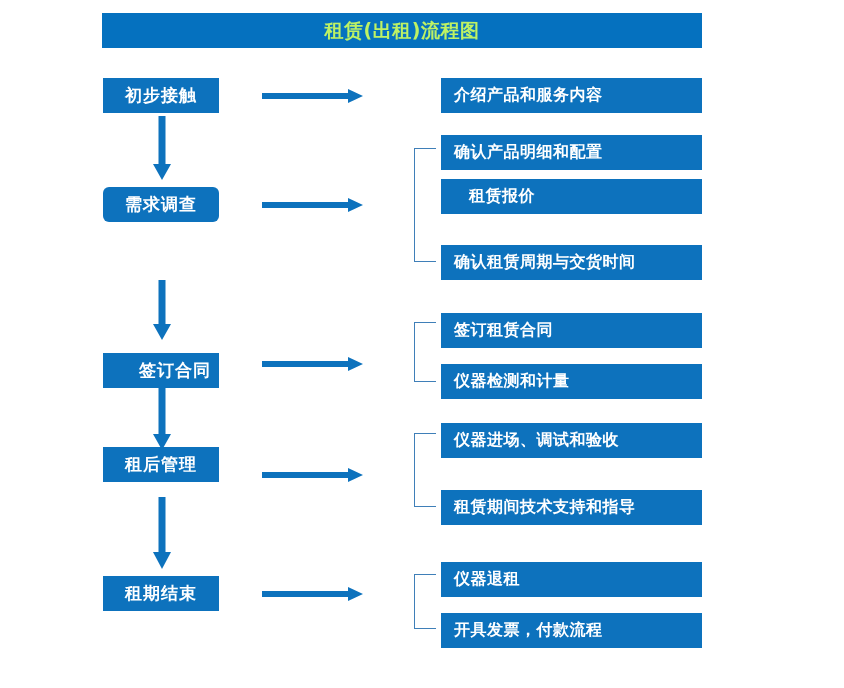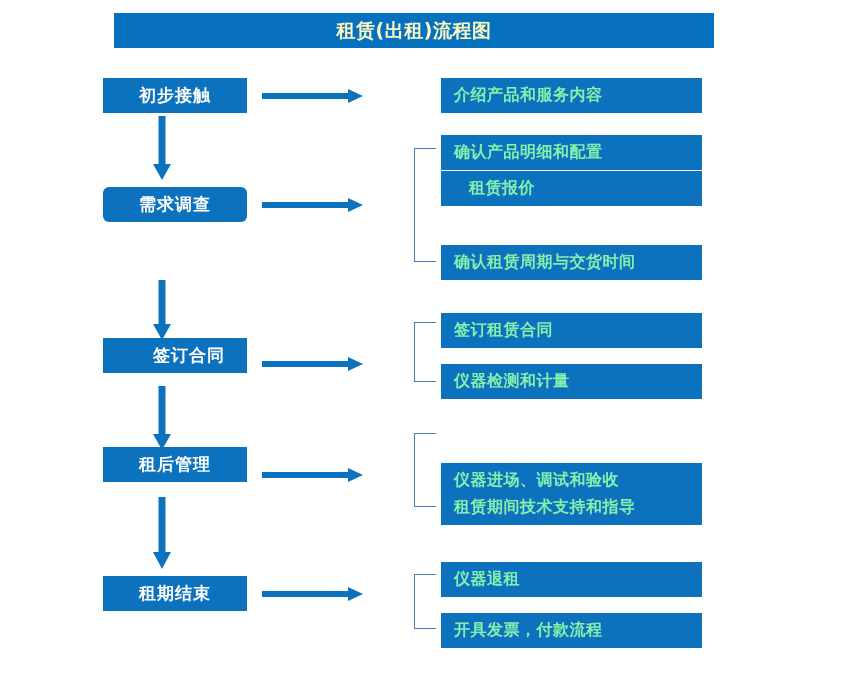--- a/index.html
+++ b/index.html
@@ -23,56 +23,55 @@
   }
 
   
   .title-bar {
     position: absolute;
     left: 102px;
     top: 13px;
     width: 600px;
     height: 35px;
     background: #0571bf;
-    color: #fef9c3;
+    color: #bef264;
     font-size: 19px;
     font-weight: bold;
     letter-spacing: 0.5px;
     display: flex;
     align-items: center;
     justify-content: center;
     box-sizing: border-box;
-    margin-left: 12px;
   }
 
   
   .stage-box {
     position: absolute;
     left: 103px;
-    width: 144px;
+    width: 116px;
     height: 35px;
     background: #0d72bd;
     color: #ffffff;
     font-size: 17px;
     font-weight: bold;
     letter-spacing: 1px;
     display: flex;
     align-items: center;
     justify-content: center;
     box-sizing: border-box;
   }
 
   
   .detail-box {
     position: absolute;
     left: 441px;
     width: 261px;
     height: 35px;
     background: #0d72bd;
-    color: #86efac;
+    color: #ffffff;
     font-size: 16px;
     font-weight: bold;
     letter-spacing: 0.5px;
     display: flex;
     align-items: center;
     box-sizing: border-box;
     padding-left: 13px;
   }
 
   
@@ -107,21 +106,21 @@
   <div class="title-bar">租赁(出租)流程图</div>
 
   <div class="stage-box" style="top:78px;">
     <span>初步接触</span>
   </div>
 
   <div class="stage-box" style="top:187px;border-radius:6px;">
     <span>需求调查</span>
   </div>
 
-  <div class="stage-box" style="top:338px;padding-left:28px;">
+  <div class="stage-box" style="top:353px;padding-left:28px;">
     <span>签订合同</span>
   </div>
 
   <div class="stage-box" style="top:447px;">
     <span>租后管理</span>
   </div>
 
   <div class="stage-box" style="top:576px;text-align:right;">
     <span>租期结束</span>
   </div>
@@ -198,37 +197,37 @@
   <div class="bracket" style="top:574px; height:55px;"></div>
 
   <div class="detail-box" style="top:78px;">
     <span>介绍产品和服务内容</span>
   </div>
 
   <div class="detail-box" style="top:135px;">
     <span>确认产品明细和配置</span>
   </div>
 
-  <div class="detail-box" style="top:171px;padding-left:28px;">
+  <div class="detail-box" style="top:179px;padding-left:28px;">
     <span>租赁报价</span>
   </div>
 
   <div class="detail-box" style="top:245px;">
     <span>确认租赁周期与交货时间</span>
   </div>
 
   <div class="detail-box" style="top:364px;">
     <span>仪器检测和计量</span>
   </div>
 
   <div class="detail-box" style="top:313px;">
     <span>签订租赁合同</span>
   </div>
 
-  <div class="detail-box" style="top:423px;margin-top:40px;">
+  <div class="detail-box" style="top:423px;">
     <span>仪器进场、调试和验收</span>
   </div>
 
   <div class="detail-box" style="top:490px;">
     <span>租赁期间技术支持和指导</span>
   </div>
 
   <div class="detail-box" style="top:562px;text-align:right;">
     <span>仪器退租</span>
   </div>

